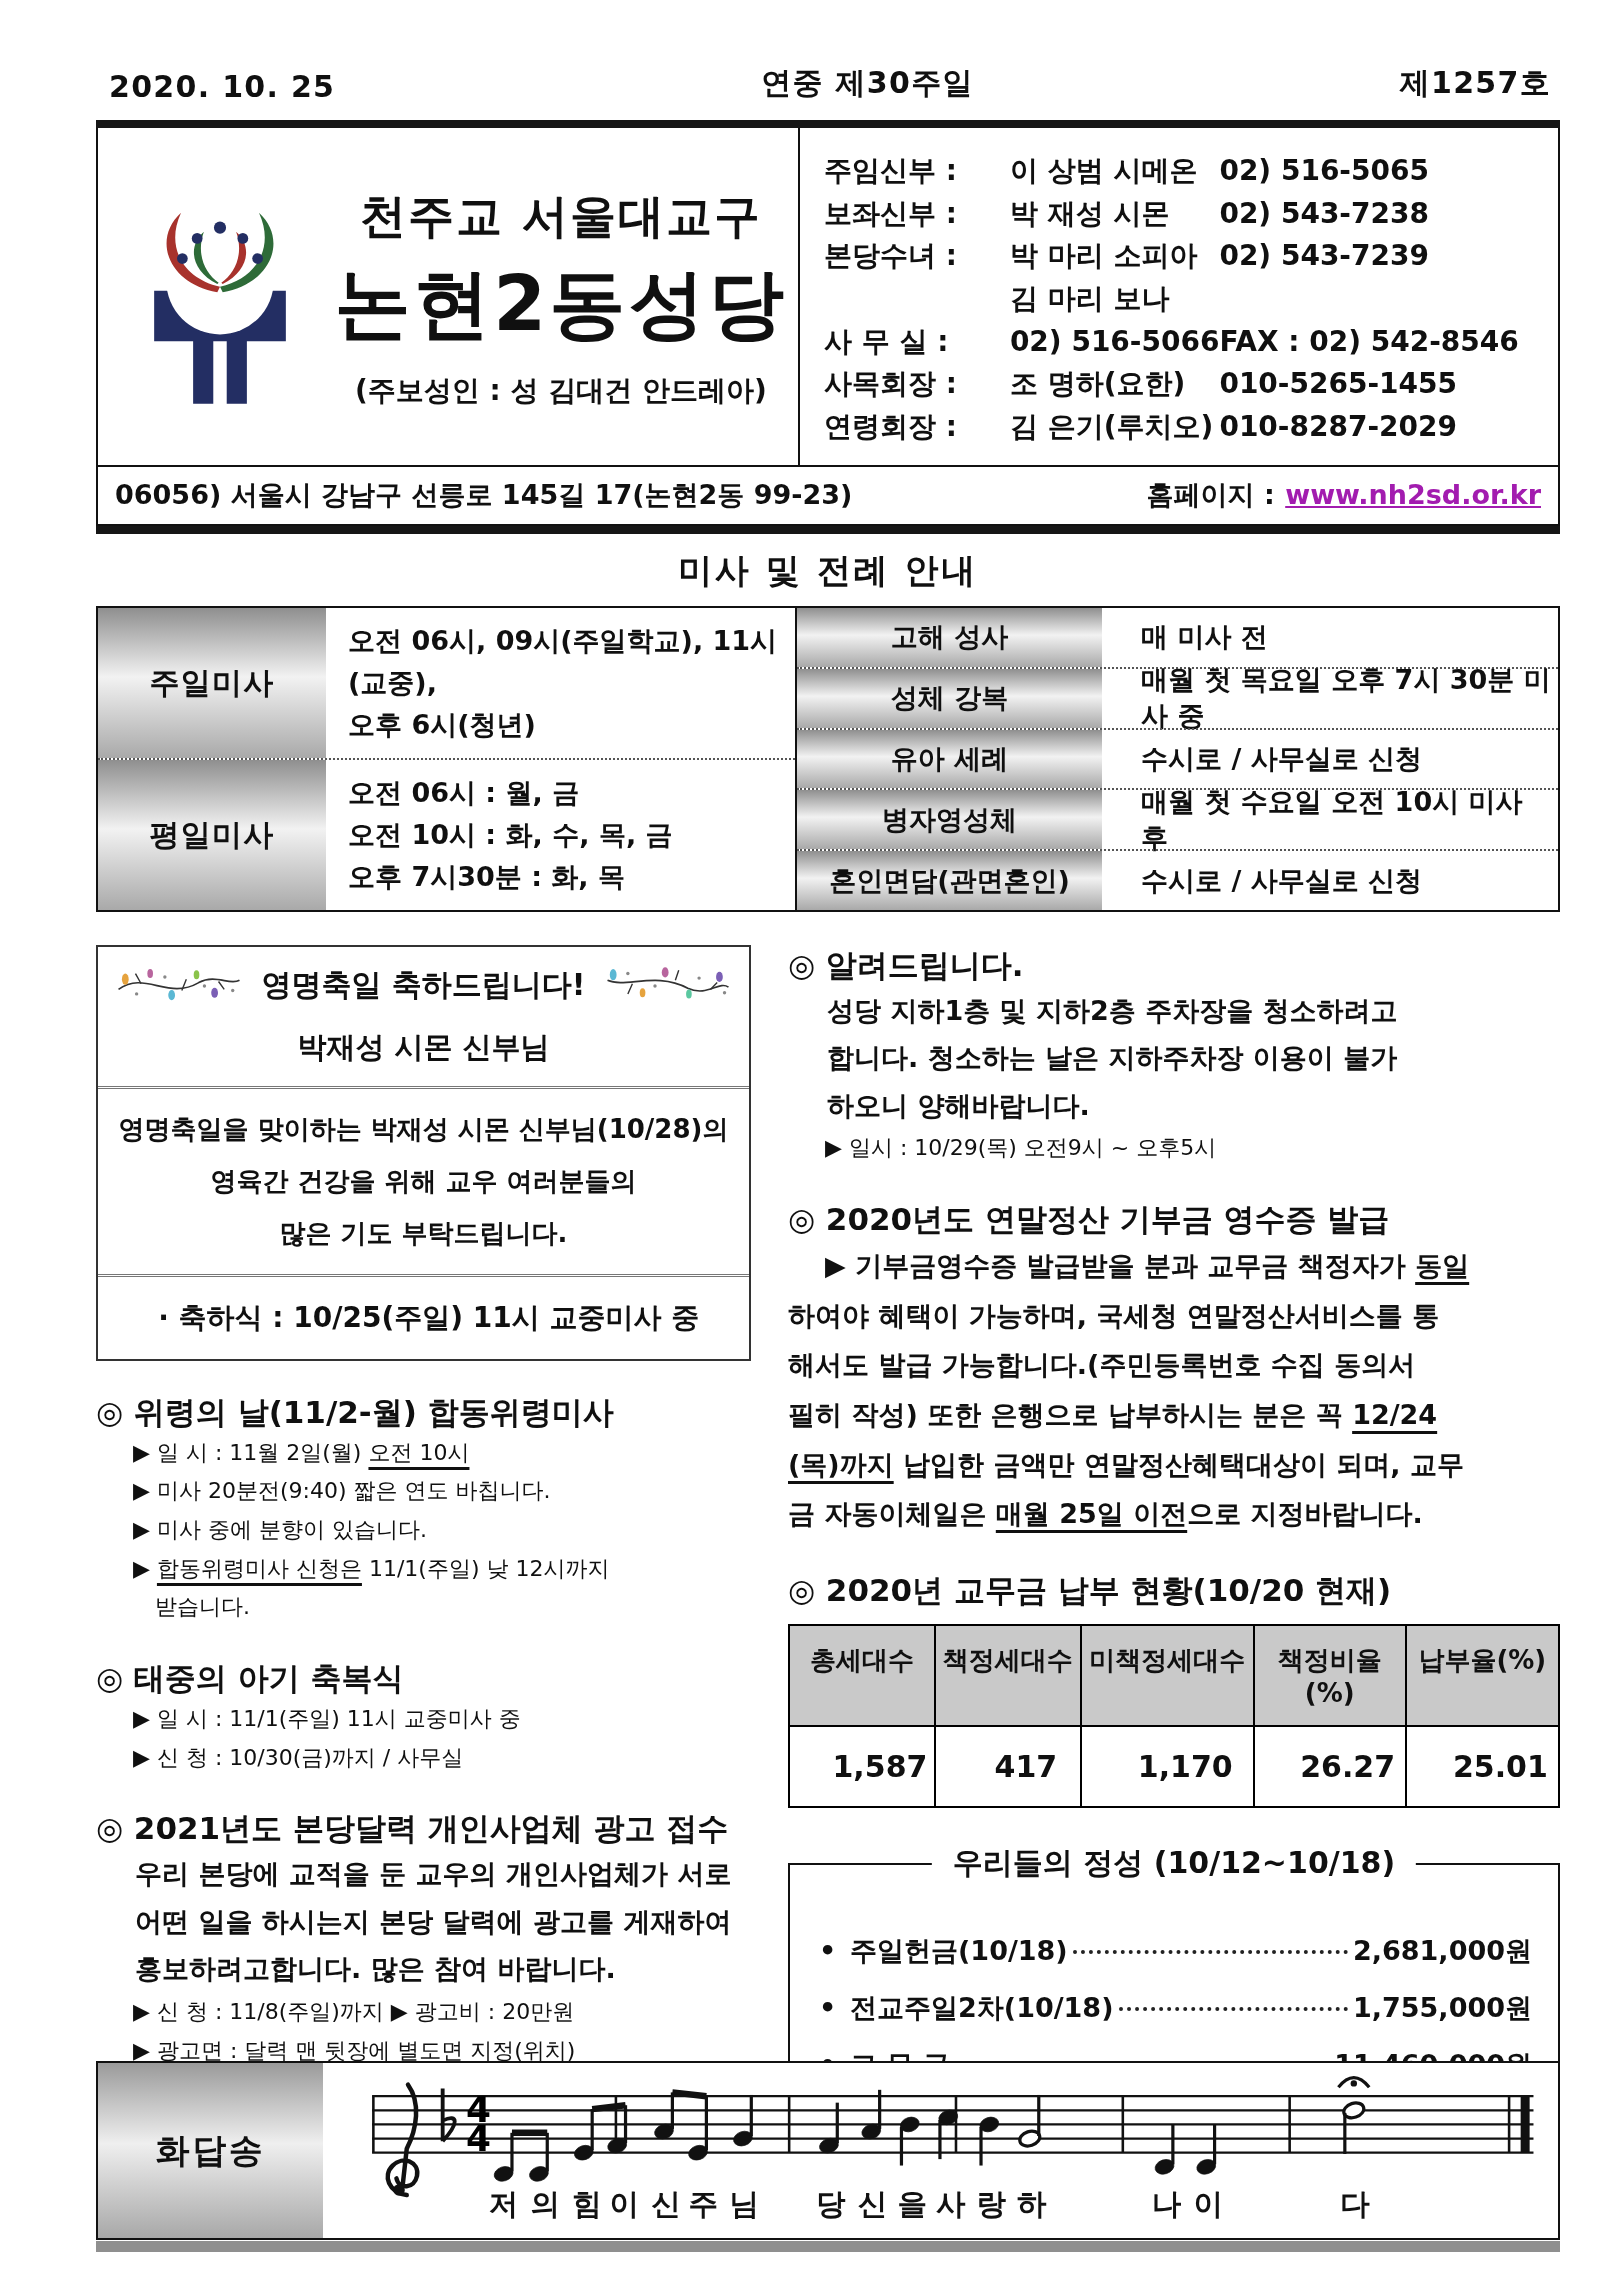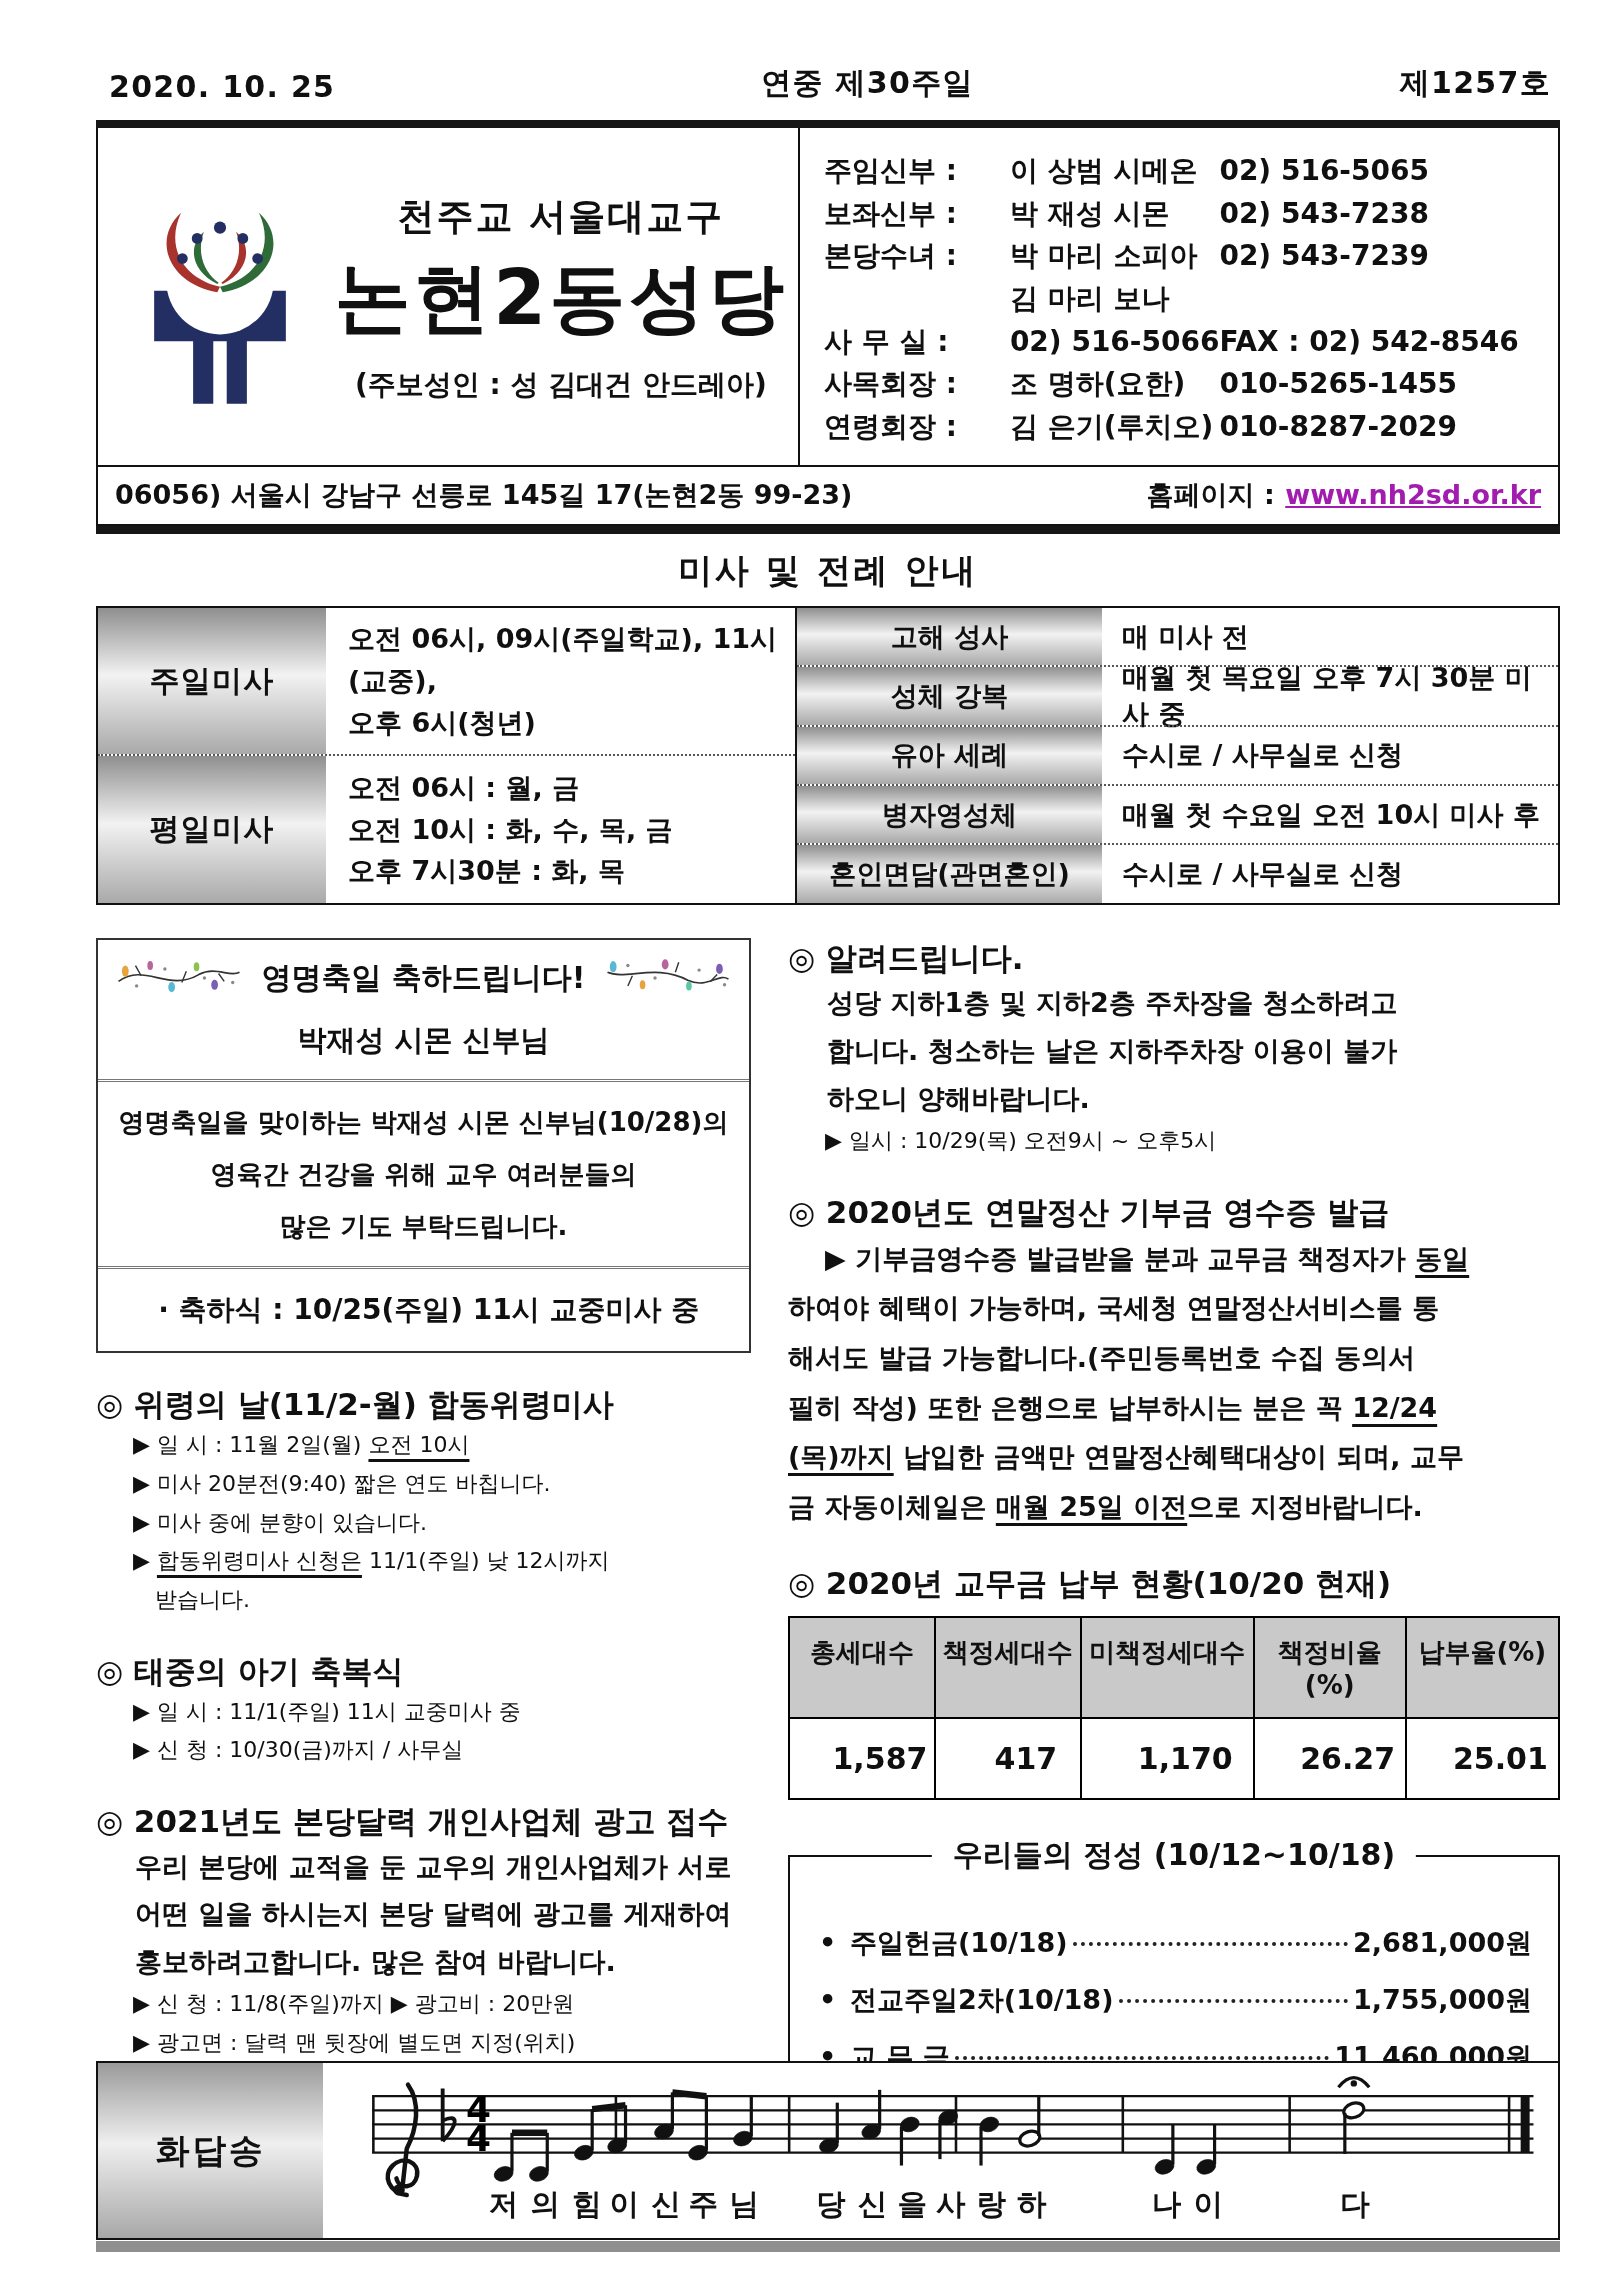--- a/index.html
+++ b/index.html
@@ -12,21 +12,21 @@
   .masthead{display:flex;justify-content:space-between;align-items:flex-end;
     font-size:30px;font-weight:700;padding:0 9px 15.6px 13px;letter-spacing:1.3px;}
   .rule{height:8.5px;background:#161616;}
   
   .infobox{border:2.6px solid #111;border-top:none;}
   .info-main{display:flex;}
   .info-left{width:717px;box-sizing:border-box;display:flex;align-items:center;
     padding:17px 3.9px 14.3px 14.3px;border-right:2.6px solid #111;}
   .logo-wrap{flex:0 0 215px;display:flex;justify-content:center;}
   .church-names{flex:1;text-align:center;}
-  .diocese{font-size:37px;font-weight:700;letter-spacing:2px;}
+  .diocese{font-size:46px;font-weight:700;letter-spacing:2px;}
   .church-name{font-size:76px;font-weight:800;letter-spacing:3.3px;margin-top:6.5px;}
   .patron{font-size:28px;font-weight:700;margin-top:14.3px;}
   .info-right{flex:1;box-sizing:border-box;padding:19.6px 15.6px 14.3px 23.5px;
     font-size:28px;font-weight:700;}
   .contact-row{display:flex;margin:4.6px 0;align-items:baseline;}
   .cl{width:186px;white-space:nowrap;}
   .cv{flex:1;white-space:nowrap;}
   .cp{width:323px;white-space:nowrap;}
   .addr-row{display:flex;justify-content:space-between;align-items:center;
     border-top:2.6px solid #111;padding:10.4px 17px;font-size:27px;font-weight:700;}
@@ -39,21 +39,21 @@
   .mass-right{flex:1;display:flex;flex-direction:column;}
   .mrow{display:flex;flex:1;}
   .mrow.sep,.mrow-r.sep{border-top:2.6px dotted #555;}
   .mlabel{width:228px;flex:none;background:linear-gradient(180deg,#8f8f8f,#f2f2f2 46%,#a9a9a9);
     display:flex;align-items:center;justify-content:center;font-weight:800;font-size:30px;letter-spacing:1.3px;}
   .mcontent{flex:1;padding:10.4px 3.9px 10.4px 22px;font-size:27px;font-weight:700;line-height:1.55;
     display:flex;flex-direction:column;justify-content:center;}
   .mrow-r{display:flex;min-height:50px;flex:1;}
   .mlabel-r{width:305px;flex:none;background:linear-gradient(180deg,#8f8f8f,#f2f2f2 46%,#a9a9a9);
     display:flex;align-items:center;justify-content:center;font-weight:800;font-size:27px;}
-  .mval{flex:1;display:flex;align-items:center;padding-left:20px;font-size:27px;font-weight:700;}
+  .mval{flex:1;display:flex;align-items:center;padding-left:39px;font-size:27px;font-weight:700;}
   
   .columns{display:flex;gap:37px;margin-top:33px;}
   .col-left{width:655px;flex:none;}
   .col-right{flex:1;min-width:0;}
   
   .feast-box{border:2.6px solid #333;text-align:center;}
   .feast-title-row{display:flex;align-items:center;justify-content:center;gap:17px;padding:15.6px 6.5px 3.9px;}
   .feast-title{font-size:30px;font-weight:800;white-space:nowrap;}
   .feast-honoree{font-size:29px;font-weight:700;padding:15.6px 0 18px;}
   .feast-msg{border-top:3.9px double #777;padding:14.3px 5.2px;font-size:26px;font-weight:700;line-height:2.0;}

